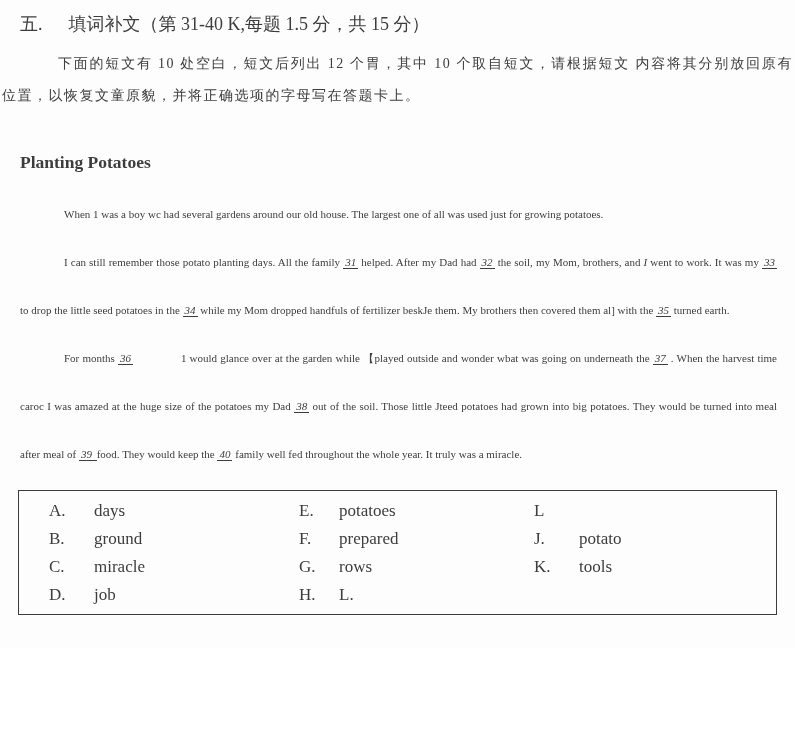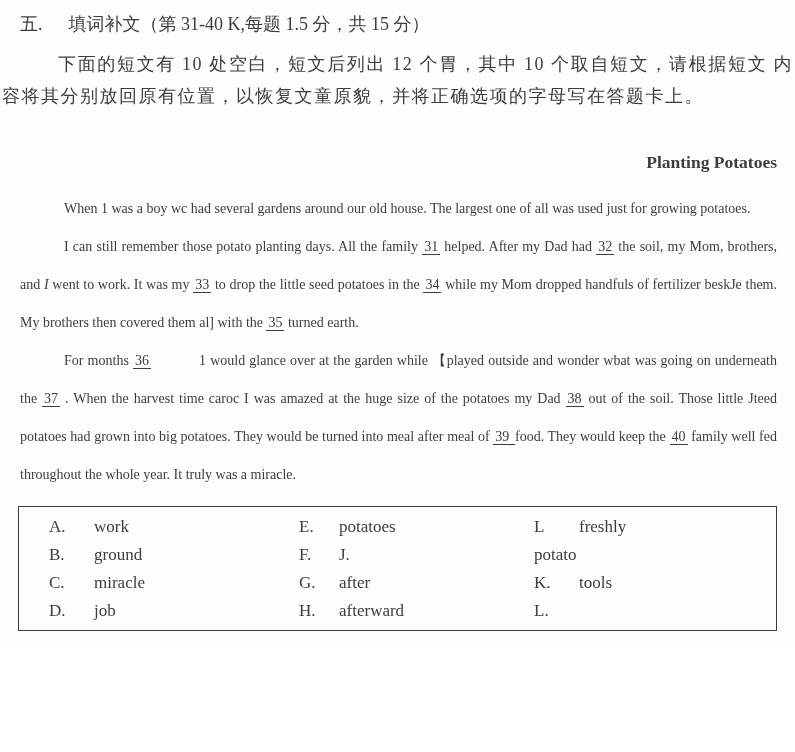--- a/index.html
+++ b/index.html
@@ -9,36 +9,36 @@
     padding:12px 18px 4px 20px;
     background:#fdfdfd;
     color:#3d3d3d;
     font-family:"Liberation Serif","DejaVu Serif",serif;
     overflow:hidden;
   }
   .section-header { font-size:18px; line-height:24px; white-space:nowrap; }
   .sec-title { margin-left:26px; }
   .instructions {
     margin:12px -16px 0 -18px;
-    font-size:18px; line-height:32px;
+    font-size:14px; line-height:32px;
     text-indent:56px; text-align:justify;
     letter-spacing:1.5px;
   }
   .passage-title {
     margin-top:38px;
-    text-align:right;
+    text-align:left;
     font-size:17.5px; font-weight:bold; line-height:24px;
   }
   .para {
     margin:16px 0 0;
-    font-size:14px; line-height:38px;
+    font-size:11px; line-height:48px;
     text-align:justify; text-indent:44px;
   }
   .para + .para { margin-top:0; }
-  .blank { border-bottom:1.4px solid #3d3d3d; padding:0 2px; }
+  .blank { border-bottom:1.4px solid #3d3d3d; padding:0 2px;font-style:italic; }
   .ital { font-style:italic; }
   .gap { display:inline-block; width:48px; }
   .options-box {
     margin:12px 0 0 -2px;
     border:1.5px solid #3c3c3c;
     padding:6px 0 5px 30px;
     background:#fdfdfd;
   }
   .opt-row {
     display:grid;
@@ -59,43 +59,42 @@
 
   <h2 class="passage-title">Planting Potatoes</h2>
 
   <p class="para"><span>When 1 was a boy wc had several gardens around our old house. The largest one of all was used just for growing potatoes.</span></p>
   <p class="para"><span>I can still remember those potato planting days. All the family </span><span class="blank">31</span><span> helped. After my Dad had </span><span class="blank">32</span><span> the soil, my Mom, brothers, and </span><span class="ital">I</span><span> went to work. It was my </span><span class="blank">33</span><span> to drop the little seed potatoes in the </span><span class="blank">34</span><span> while my Mom dropped handfuls of fertilizer beskJe them. My brothers then covered them al] with the </span><span class="blank">35</span><span> turned earth.</span></p>
   <p class="para"><span>For months </span><span class="blank">36</span><span class="gap" style="width: 48px;"></span><span>1 would glance over at the garden while 【played outside and wonder wbat was going on underneath the </span><span class="blank">37</span><span> . When the harvest time caroc I was amazed at the huge size of the potatoes my Dad </span><span class="blank">38</span><span> out of the soil. Those little Jteed potatoes had grown into big potatoes. They would be turned into meal after meal of </span><span class="blank">39 </span><span>food. They would keep the </span><span class="blank">40</span><span> family well fed throughout the whole year. It truly was a miracle.</span></p>
 
   <div class="options-box">
     <div class="opt-row">
       <span>A.</span>
-      <span>work</span>
+      <span>days</span>
       <span>E.</span>
       <span>potatoes</span>
       <span>L</span>
-      <span>freshly</span>
     </div>
     <div class="opt-row">
       <span>B.</span>
       <span>ground</span>
       <span>F.</span>
+      <span>prepared</span>
       <span>J.</span>
       <span>potato</span>
     </div>
     <div class="opt-row">
       <span>C.</span>
       <span>miracle</span>
       <span>G.</span>
-      <span>after</span>
+      <span>rows</span>
       <span>K.</span>
       <span>tools</span>
     </div>
     <div class="opt-row">
       <span>D.</span>
       <span>job</span>
       <span>H.</span>
-      <span>afterward</span>
       <span>L.</span>
     </div>
   </div>
 
 </div>
 
 </body></html>

